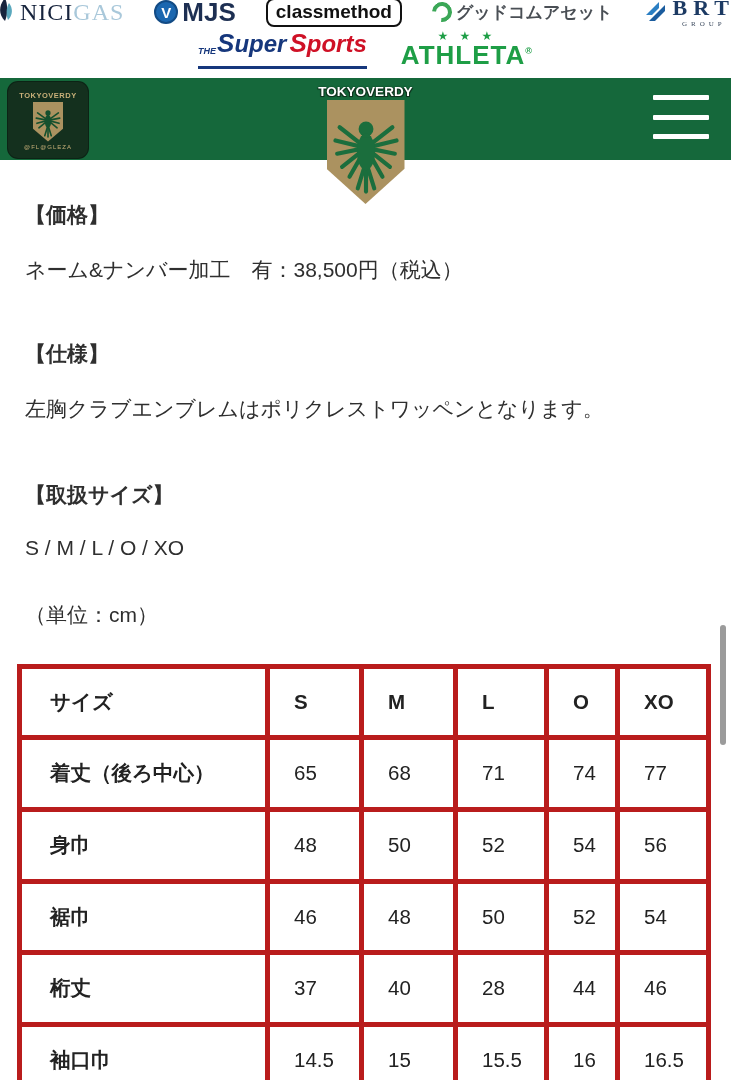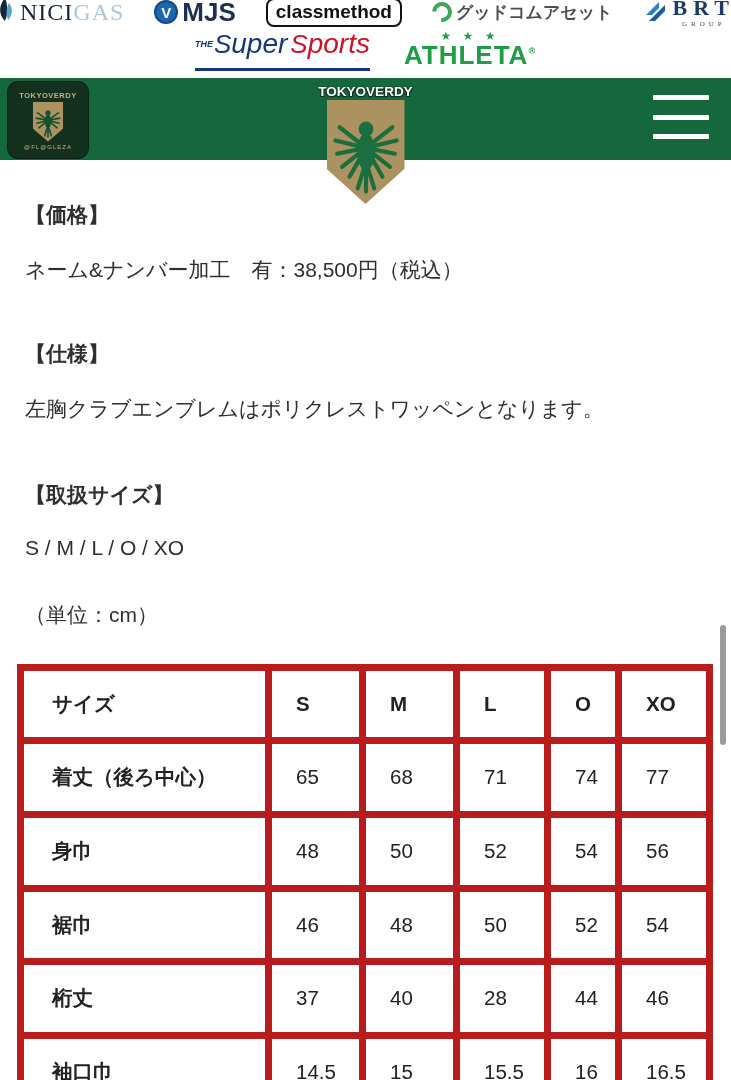--- a/index.html
+++ b/index.html
@@ -25,23 +25,23 @@
   .mjs-circle { width:24px; height:24px; border-radius:50%; background:#1b67b0; color:#fff; font-weight:800; font-size:15px; display:flex; align-items:center; justify-content:center; border:2px solid #124b85; }
   .mjs-text { font-size:26px; font-weight:800; color:#1d2f52; letter-spacing:0; }
   .cm-box { border:2.5px solid #111; border-radius:8px; padding:1px 8px 2px; font-size:19px; font-weight:800; color:#111; letter-spacing:0; }
   .gc-icon { width:20px; height:20px; border:4px solid #3ba757; border-left-color:transparent; border-radius:50%; transform:rotate(-40deg); }
   .gc-text { font-size:17px; font-weight:700; color:#4a4f55; }
   .brt-icon svg { display:block; }
   .brt-text { font-family:"Liberation Serif","DejaVu Serif",serif; color:#1c3a63; text-align:center; line-height:1; }
   .brt-text .big { font-size:22px; letter-spacing:6px; font-weight:600; }
   .brt-text .small { font-size:7px; letter-spacing:4px; color:#3c4a5e; margin-top:2px; }
   .ss-logo { display:flex; flex-direction:column; align-items:flex-end; line-height:1; }
-  .ss-main { display:flex; align-items:center; border-bottom:3px solid #16377c; padding-bottom:10px; }
+  .ss-main { display:flex; align-items:flex-end; border-bottom:3px solid #16377c; padding-bottom:10px; }
   .ss-the { font-size:9px; font-weight:800; color:#16377c; font-style:italic; margin-right:1px; }
-  .ss-super, .ss-sports { font-style:italic; font-weight:400; font-size:28px; letter-spacing:0; display:inline-block; }
+  .ss-super, .ss-sports { font-style:italic; font-weight:700; font-size:24px; letter-spacing:0; display:inline-block; }
   .ss-super { color:#16377c; }
   .ss-sports { color:#cf1126; margin-left:3px; }
   .ss-super::first-letter, .ss-sports::first-letter { font-size:26px; }
   .ss-sub { font-size:12px; color:#16377c; font-style:italic; font-weight:700; margin-top:17px; letter-spacing:0; }
   .ath-logo { display:flex; flex-direction:column; align-items:center; line-height:1; }
   .ath-stars { color:#1e9e46; font-size:12px; letter-spacing:4px; }
   .ath-text { color:#1e9e46; font-weight:800; font-size:26px; letter-spacing:1px; position:relative; }
   .ath-reg { font-size:9px; position:relative; top:-10px; }
 
   
@@ -65,21 +65,21 @@
   .h-label { margin-top:40px; font-weight:600; }
   .p-line { margin-top:26px; }
   .h-label.spec { margin-top:54px; }
   .h-label.sizes { margin-top:56px; }
   .sizes-line { margin-top:24px; }
   .unit-line { margin-top:38px; }
 
   
   .table-wrap { margin:34px 0 0 -8px; }
   table.size { border-collapse:collapse; table-layout:fixed; width:689px; font-size:20.5px; }
-  table.size th, table.size td { border:7px solid #b91c1c; text-align:left; padding:19px 4px 19px 24px; font-weight:400; color:#222; }
+  table.size th, table.size td { border:5px solid #b91c1c; text-align:left; padding:19px 4px 19px 24px; font-weight:400; color:#222; }
   table.size th { font-weight:700; }
   table.size td.lbl { font-weight:700; padding-left:28px; }
   table.size th.lbl { padding-left:28px; }
 
   
   .scrollbar-thumb { position:absolute; top:625px; right:5px; width:6px; height:120px; background:#9b9b9b; border-radius:3px; }
 </style>
 </head>
 <body>
 

